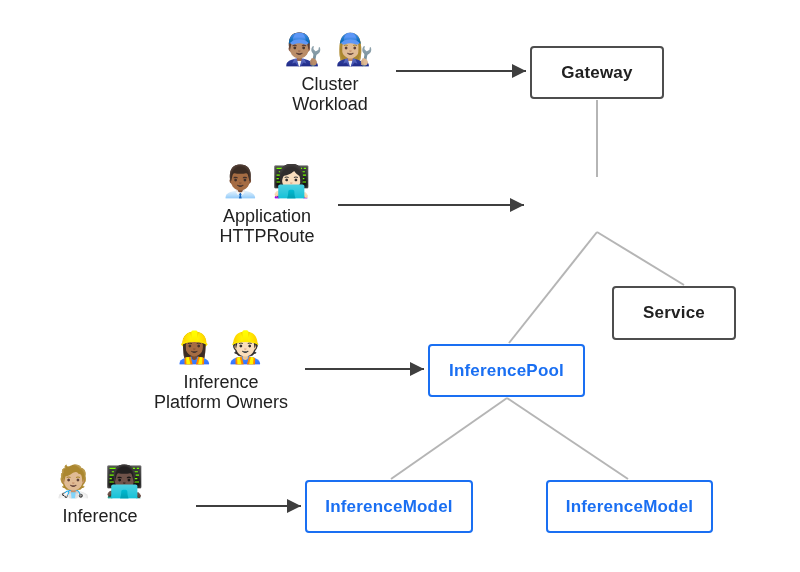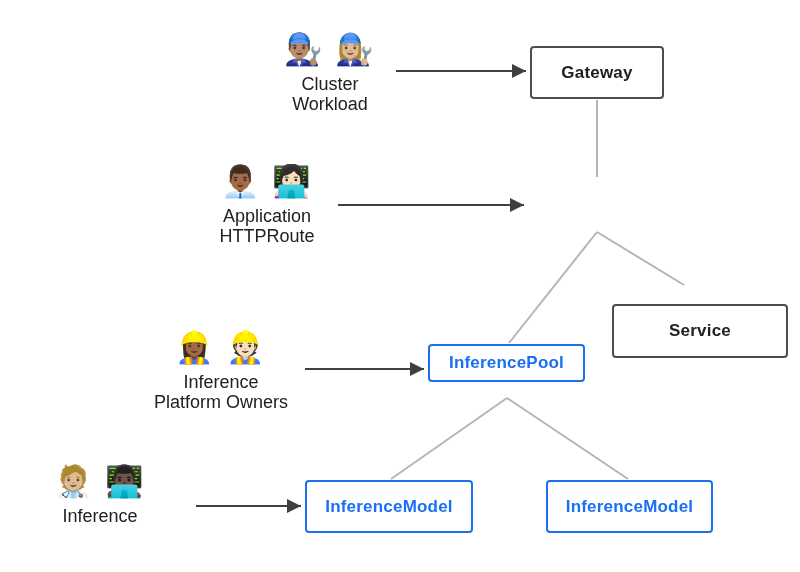--- a/index.html
+++ b/index.html
@@ -99,25 +99,25 @@
   <div class="persona" style="left:4px; top:462px; width:192px;">
     <div class="emoji">🧑🏼‍⚕️ 👨🏿‍💻</div>
     <div class="label-line">Inference</div>
   </div>
 
   <div class="node gray" style="left:530px; top:46px; width:134px; height:53px;">
     <span>Gateway</span>
   </div>
 
 
-  <div class="node gray" style="left:612px; top:304px; width:176px; height:54px;">
+  <div class="node gray" style="left:612px; top:286px; width:124px; height:54px;">
     <span>Service</span>
   </div>
 
-  <div class="node blue" style="left:428px; top:344px; width:157px; height:38px;">
+  <div class="node blue" style="left:428px; top:344px; width:157px; height:53px;">
     <span>InferencePool</span>
   </div>
 
   <div class="node blue" style="left:305px; top:480px; width:168px; height:53px;">
     <span>InferenceModel</span>
   </div>
 
   <div class="node blue" style="left:546px; top:480px; width:167px; height:53px;">
     <span>InferenceModel</span>
   </div>

